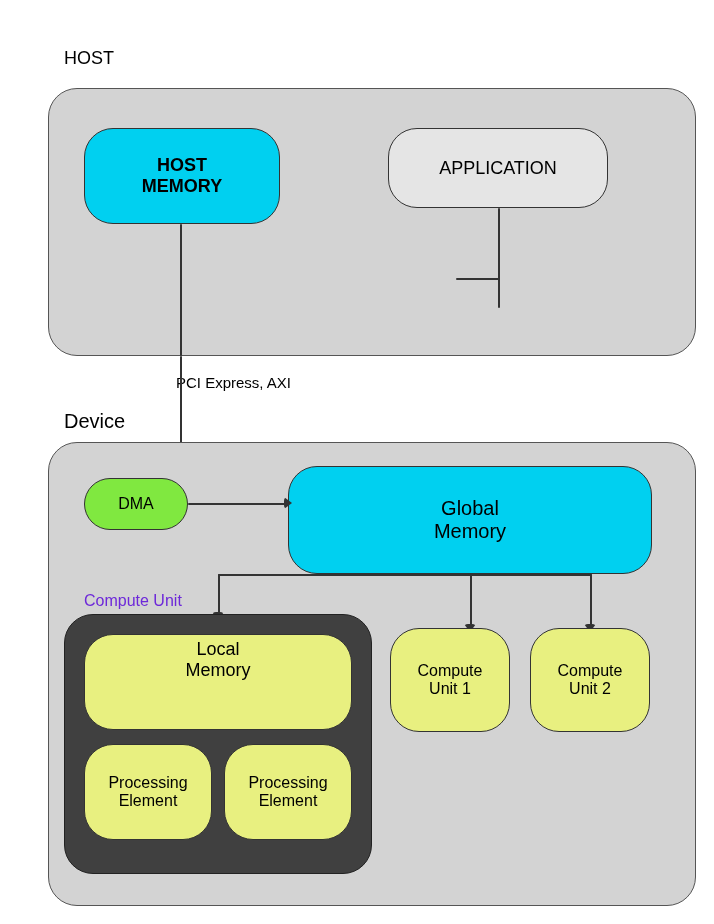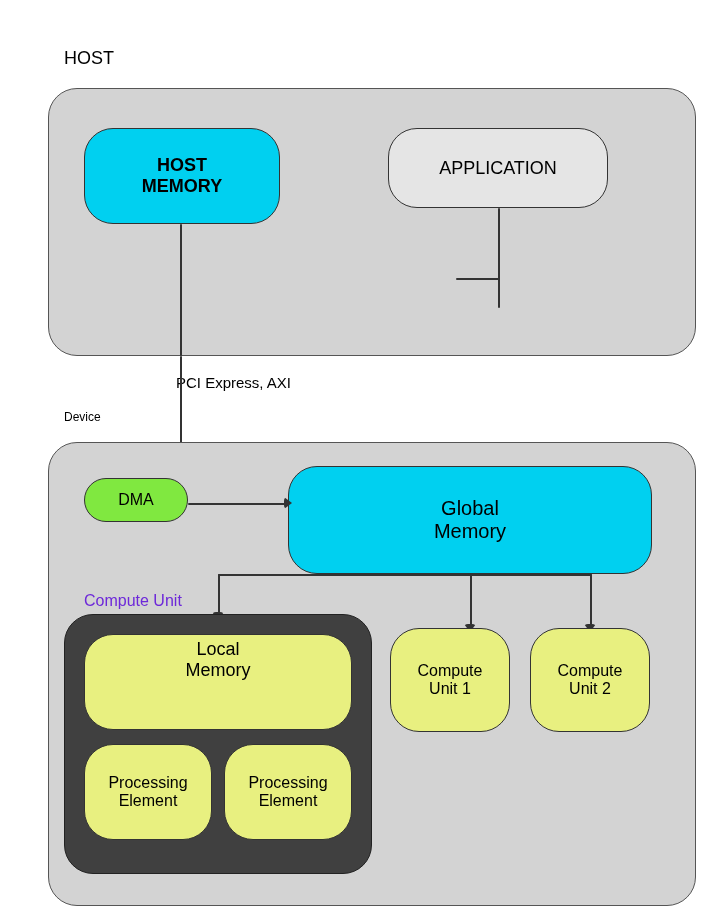--- a/index.html
+++ b/index.html
@@ -119,39 +119,39 @@
       left: 164px;
       width: 2px;
       height: 132px;
       background: #333;
     }
     
     .device-label {
       position: absolute;
       top: 394px;
       left: 48px;
-      font-size: 12px;
+      font-size: 20px;
     }
     
     .device-box {
       position: absolute;
       top: 426px;
       left: 32px;
       width: 648px;
       height: 464px;
       background: #d3d3d3;
       border: 1.5px solid #555;
     }
     
     .dma-box {
       position: absolute;
       top: 462px;
       left: 68px;
       width: 104px;
-      height: 44px;
+      height: 52px;
       background: #80e840;
       border: 1.5px solid #333;
       display: flex;
       align-items: center;
       justify-content: center;
       font-size: 16px;
     }
     
     .global-memory {
       position: absolute;

